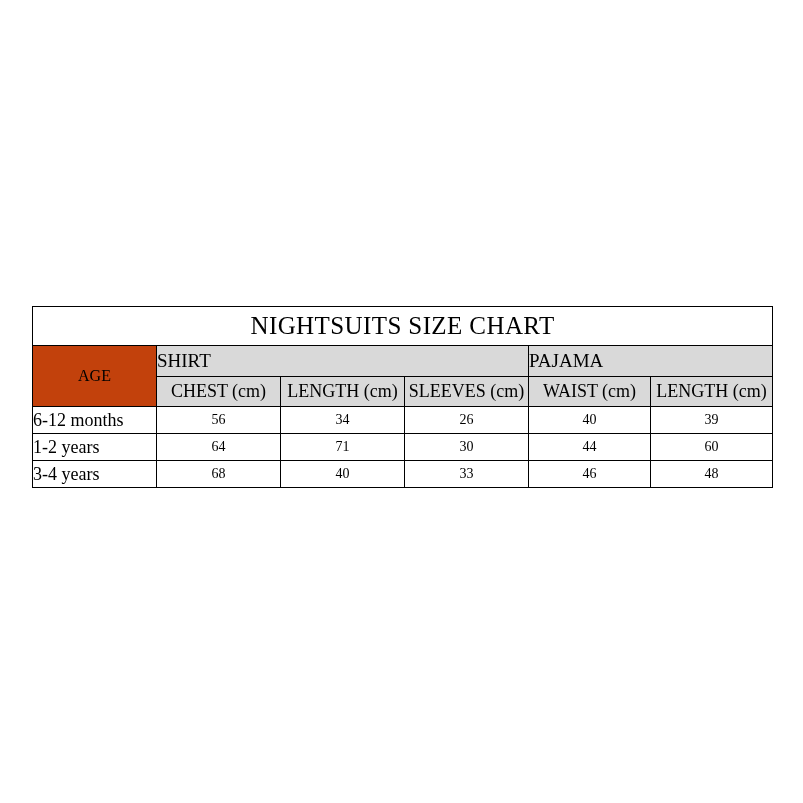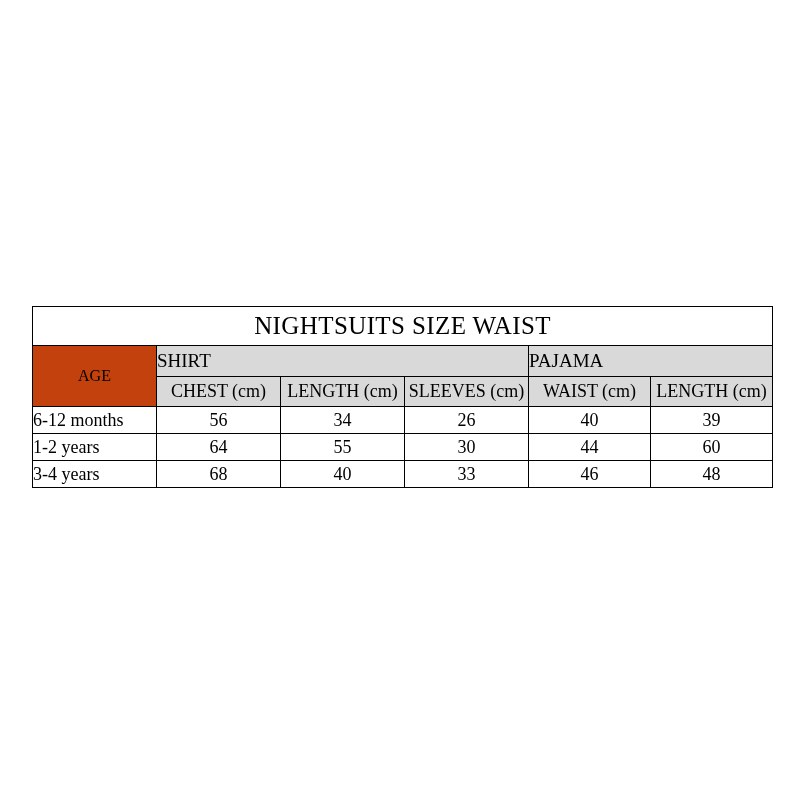--- a/index.html
+++ b/index.html
@@ -62,21 +62,21 @@
     margin-top: 32px;
   }
   .row-label {
     text-align: left;
     font-size: 18px;
     padding-left: 5px;
     height: 26px;
   }
   .data-cell {
     text-align: center;
-    font-size: 18px;
+    font-size: 14px;
     height: 26px;
   }
   .c-age   { width: 124px; }
   .c-chest { width: 124px; }
   .c-len1  { width: 124px; }
   .c-slv   { width: 124px; }
   .c-waist { width: 122px; }
   .c-len2  { width: 122px; }
 </style>
 </head>
@@ -87,21 +87,21 @@
     <colgroup>
       <col class="c-age">
         <col class="c-chest">
         <col class="c-len1">
         <col class="c-slv">
         <col class="c-waist">
         <col class="c-len2">
     </colgroup>
     <thead>
       <tr>
-        <th class="title-cell" colspan="6">NIGHTSUITS SIZE WAIST</th>
+        <th class="title-cell" colspan="6">NIGHTSUITS SIZE CHART</th>
       </tr>
       <tr>
         <th class="age-head" rowspan="2">AGE</th>
         <th class="group-head" colspan="3">SHIRT</th>
         <th class="group-head" colspan="2">PAJAMA</th>
       </tr>
       <tr>
         <th class="col-head">CHEST (cm)</th>
         <th class="col-head">LENGTH (cm)</th>
         <th class="col-head">SLEEVES (cm)</th>
@@ -114,21 +114,21 @@
         <td class="row-label">6-12 months</td>
         <td class="data-cell">56</td>
         <td class="data-cell">34</td>
         <td class="data-cell">26</td>
         <td class="data-cell">40</td>
         <td class="data-cell">39</td>
       </tr>
       <tr>
         <td class="row-label">1-2 years</td>
         <td class="data-cell">64</td>
-        <td class="data-cell">55</td>
+        <td class="data-cell">71</td>
         <td class="data-cell">30</td>
         <td class="data-cell">44</td>
         <td class="data-cell">60</td>
       </tr>
       <tr>
         <td class="row-label">3-4 years</td>
         <td class="data-cell">68</td>
         <td class="data-cell">40</td>
         <td class="data-cell">33</td>
         <td class="data-cell">46</td>

